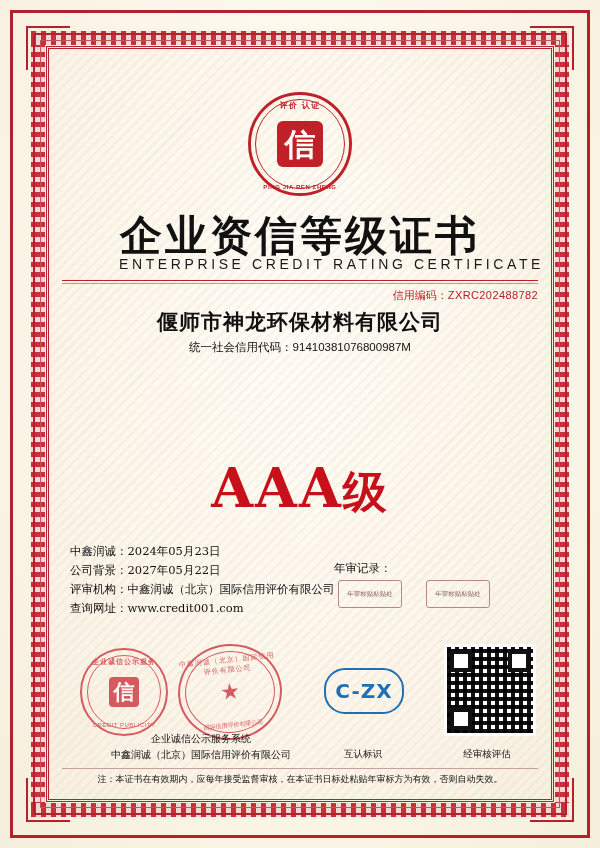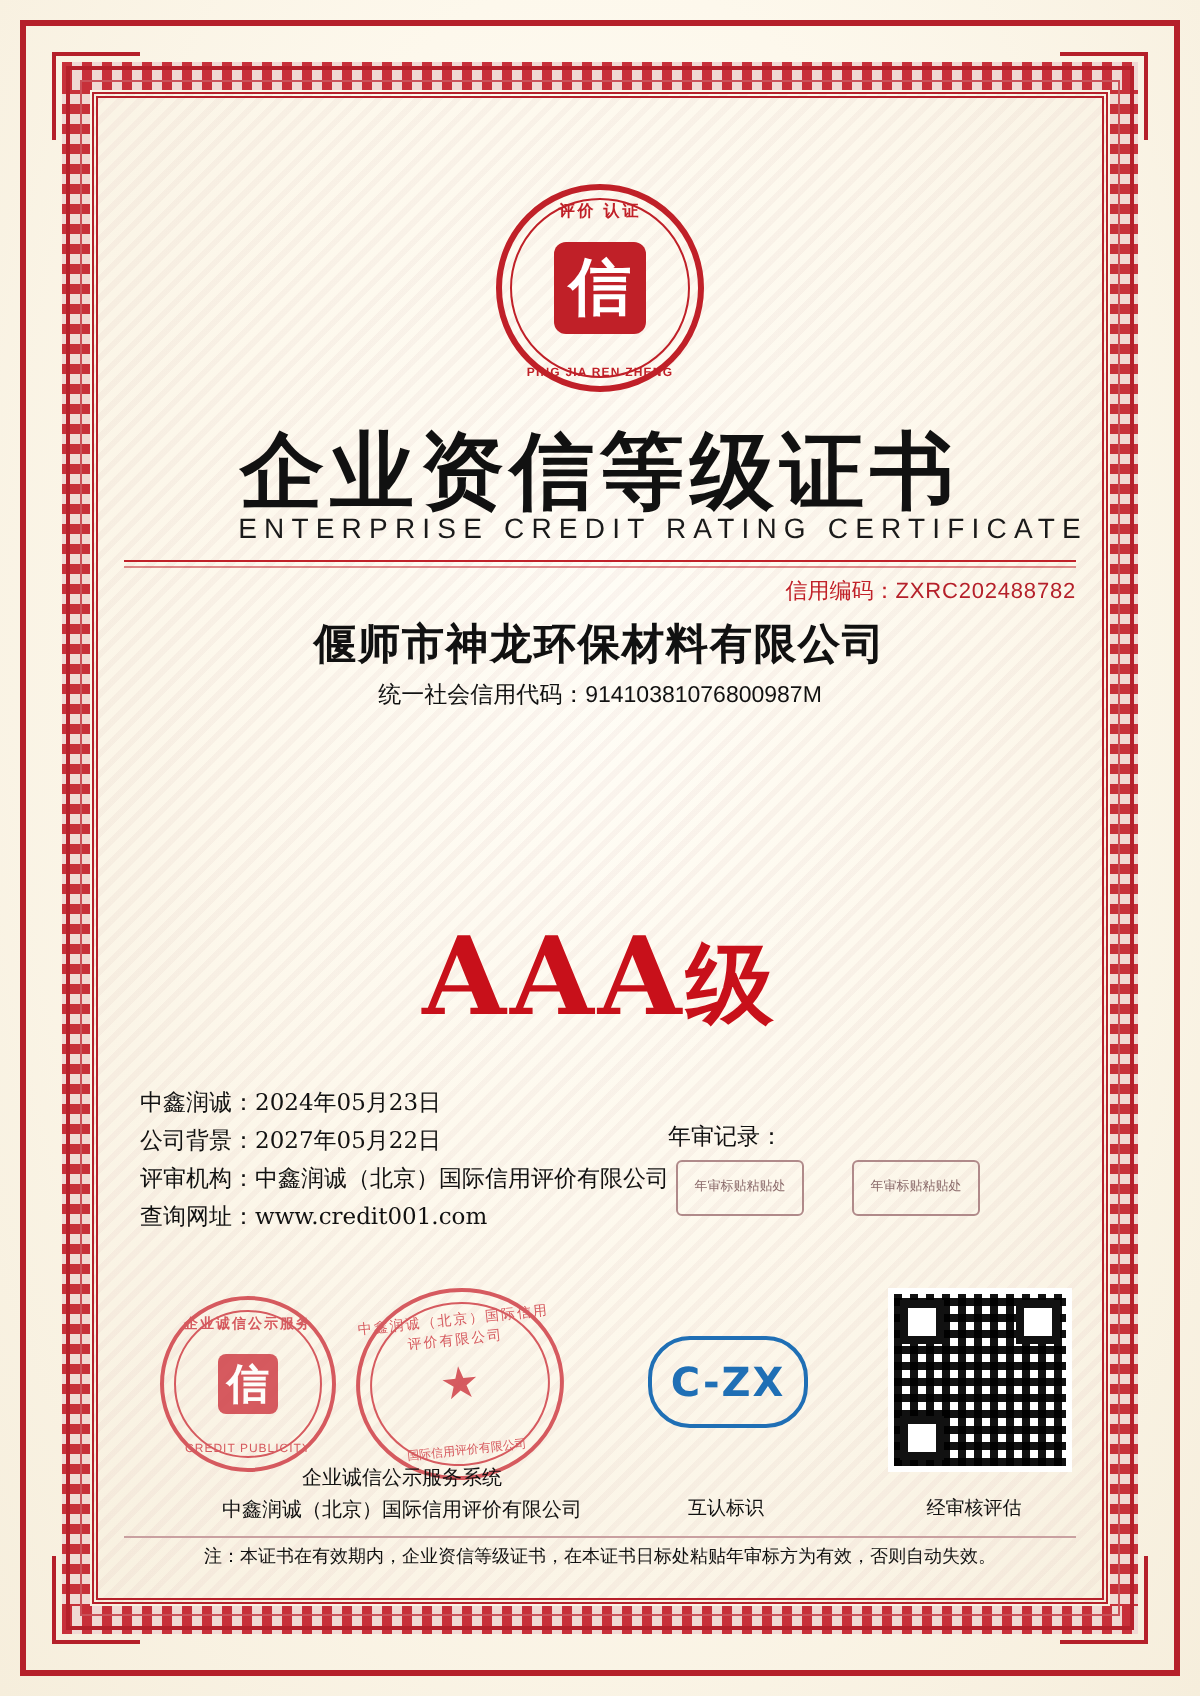--- a/index.html
+++ b/index.html
@@ -308,15 +308,15 @@
       <div class="eye b"></div>
       <div class="eye c"></div>
     </div>
 
     <div class="cap" id="cap-public">企业诚信公示服务系统</div>
     <div class="cap" id="cap-public2">中鑫润诚（北京）国际信用评价有限公司</div>
     <div class="cap" id="cap-mutual">互认标识</div>
     <div class="cap" id="cap-system">经审核评估</div>
 
     <div class="note-rule"></div>
-    <div class="note">注：本证书在有效期内，企业资信等级证书，在本证书日标处粘贴年审标方为有效，否则自动失效。</div>
+    <div class="note">注：本证书在有效期内，应每年接受监督审核，在本证书日标处粘贴年审标方为有效，否则自动失效。</div>
   </div>
 </div>
 
 </body></html>

